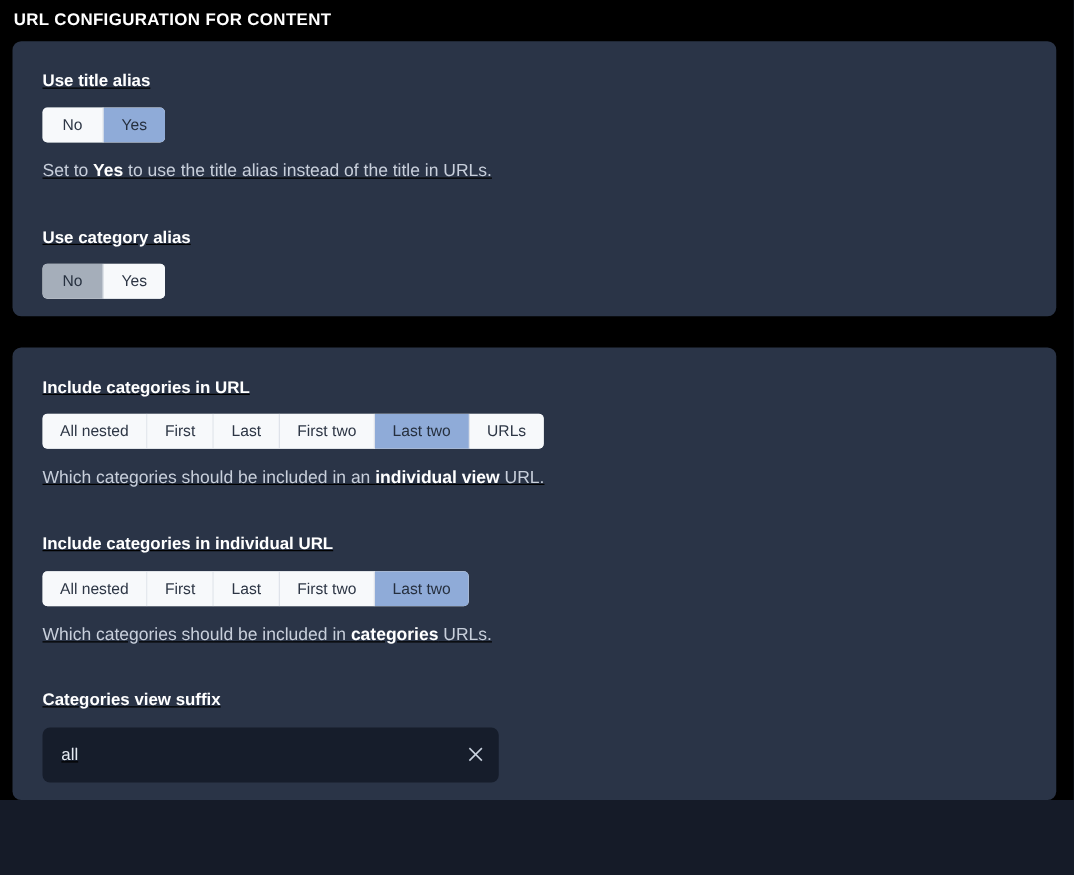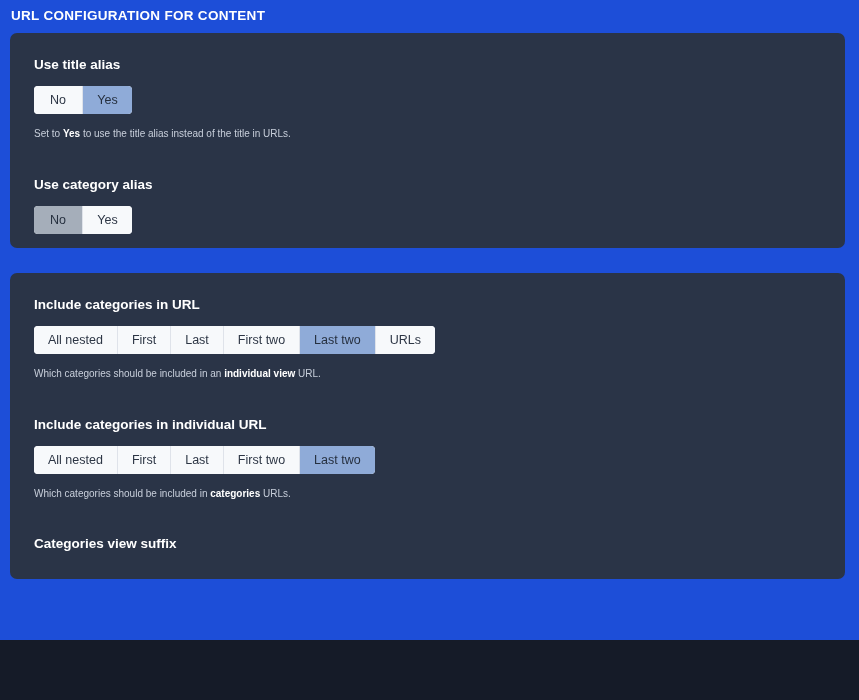--- a/index.html
+++ b/index.html
@@ -9,21 +9,22 @@
     width: 859px;
     height: 700px;
     background: #151b28;
     font-family: "Liberation Sans", sans-serif;
     overflow: hidden;
   }
   .page {
     position: relative;
     width: 859px;
     height: 640px;
-    background: #1d4ed8;
+    background: #000000;
+    text-decoration: underline;
   }
 
   
   .page-header {
     padding: 8px 0 10px 11px;
     color: #ffffff;
     font-size: 13.5px;
     font-weight: bold;
     letter-spacing: 0.3px;
   }
@@ -79,21 +80,21 @@
   .btn-group .btn.active-gray {
     background: #a5aeba;
     color: #26303f;
   }
   .btn-group.toggle .btn { min-width: 49px; padding: 8px 10px; }
 
   
   .help {
     margin-top: 13px;
     color: #c8cfdb;
-    font-size: 10px;
+    font-size: 14px;
     line-height: 1.35;
   }
   .help b { color: #ffffff; font-weight: bold; }
 
   
   .input-wrap {
     position: relative;
     width: 365px;
     height: 44px;
     background: #161d2b;
@@ -155,17 +156,26 @@
           </div><div class="help"><span>Which categories should be included in an </span><b>individual view</b><span> URL.</span></div></div>
         <div class="field"><div class="field-label">Include categories in individual URL</div><div class="btn-group">
             <button class="btn">All nested</button>
             <button class="btn">First</button>
             <button class="btn">Last</button>
             <button class="btn">First two</button>
             <button class="btn active-blue" aria-pressed="true">Last two</button>
           </div><div class="help"><span>Which categories should be included in </span><b>categories</b><span> URLs.</span></div></div>
         <div class="field">
           <div class="field-label">Categories view suffix</div>
+          <div class="input-wrap">
+            <input type="text" value="all" style="">
+            <span class="clear-icon">
+              <svg width="13" height="13" viewBox="0 0 13 13">
+                <line x1="1.5" y1="1.5" x2="11.5" y2="11.5" stroke="#c9d2df" stroke-width="1.3"></line>
+                <line x1="11.5" y1="1.5" x2="1.5" y2="11.5" stroke="#c9d2df" stroke-width="1.3"></line>
+              </svg>
+            </span>
+          </div>
         </div>
       </div>
     </div>
 
 </div>
 
 </body></html>

